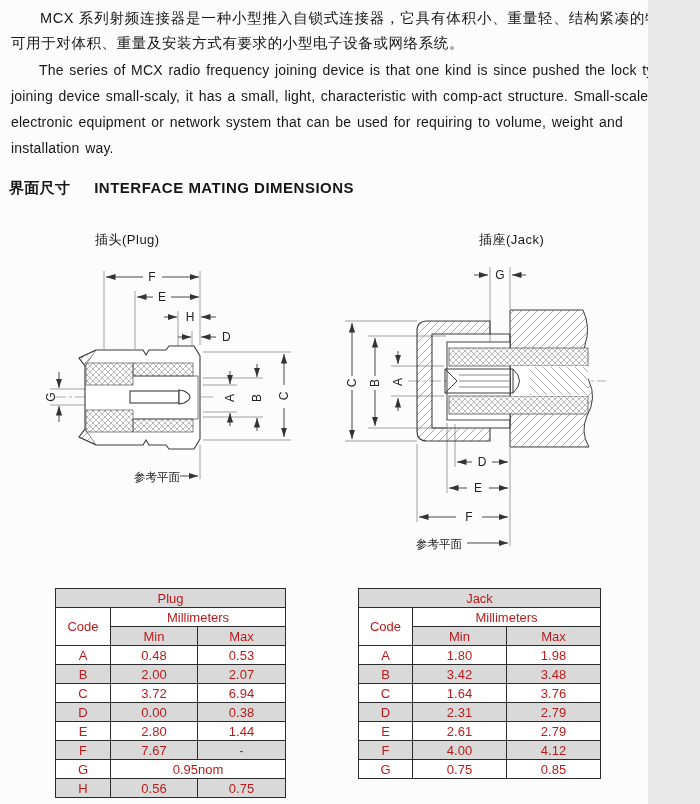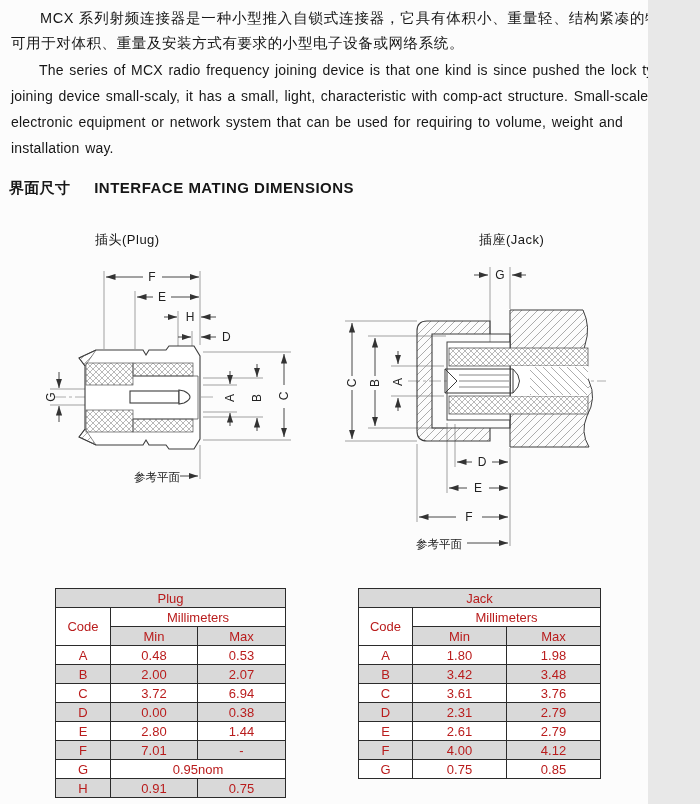--- a/index.html
+++ b/index.html
@@ -231,30 +231,30 @@
           <td>0.00</td>
           <td>0.38</td>
         </tr>
     <tr>
           <td>E</td>
           <td>2.80</td>
           <td>1.44</td>
         </tr>
     <tr class="shade">
           <td>F</td>
-          <td>7.01</td>
+          <td>7.67</td>
           <td>-</td>
         </tr>
     <tr>
           <td>G</td>
           <td colspan="2">0.95nom</td>
         </tr>
     <tr class="shade">
           <td>H</td>
-          <td>0.91</td>
+          <td>0.56</td>
           <td>0.75</td>
         </tr>
   </tbody>
     </table>
 
   <table class="dim-table" style="left:358px;top:588px;width:242px;">
     <colgroup>
         <col style="width:54px">
         <col style="width:94px">
         <col style="width:94px">
@@ -276,21 +276,21 @@
           <td>1.80</td>
           <td>1.98</td>
         </tr>
     <tr class="shade">
           <td>B</td>
           <td>3.42</td>
           <td>3.48</td>
         </tr>
     <tr>
           <td>C</td>
-          <td>3.61</td>
+          <td>1.64</td>
           <td>3.76</td>
         </tr>
     <tr class="shade">
           <td>D</td>
           <td>2.31</td>
           <td>2.79</td>
         </tr>
     <tr>
           <td>E</td>
           <td>2.61</td>

